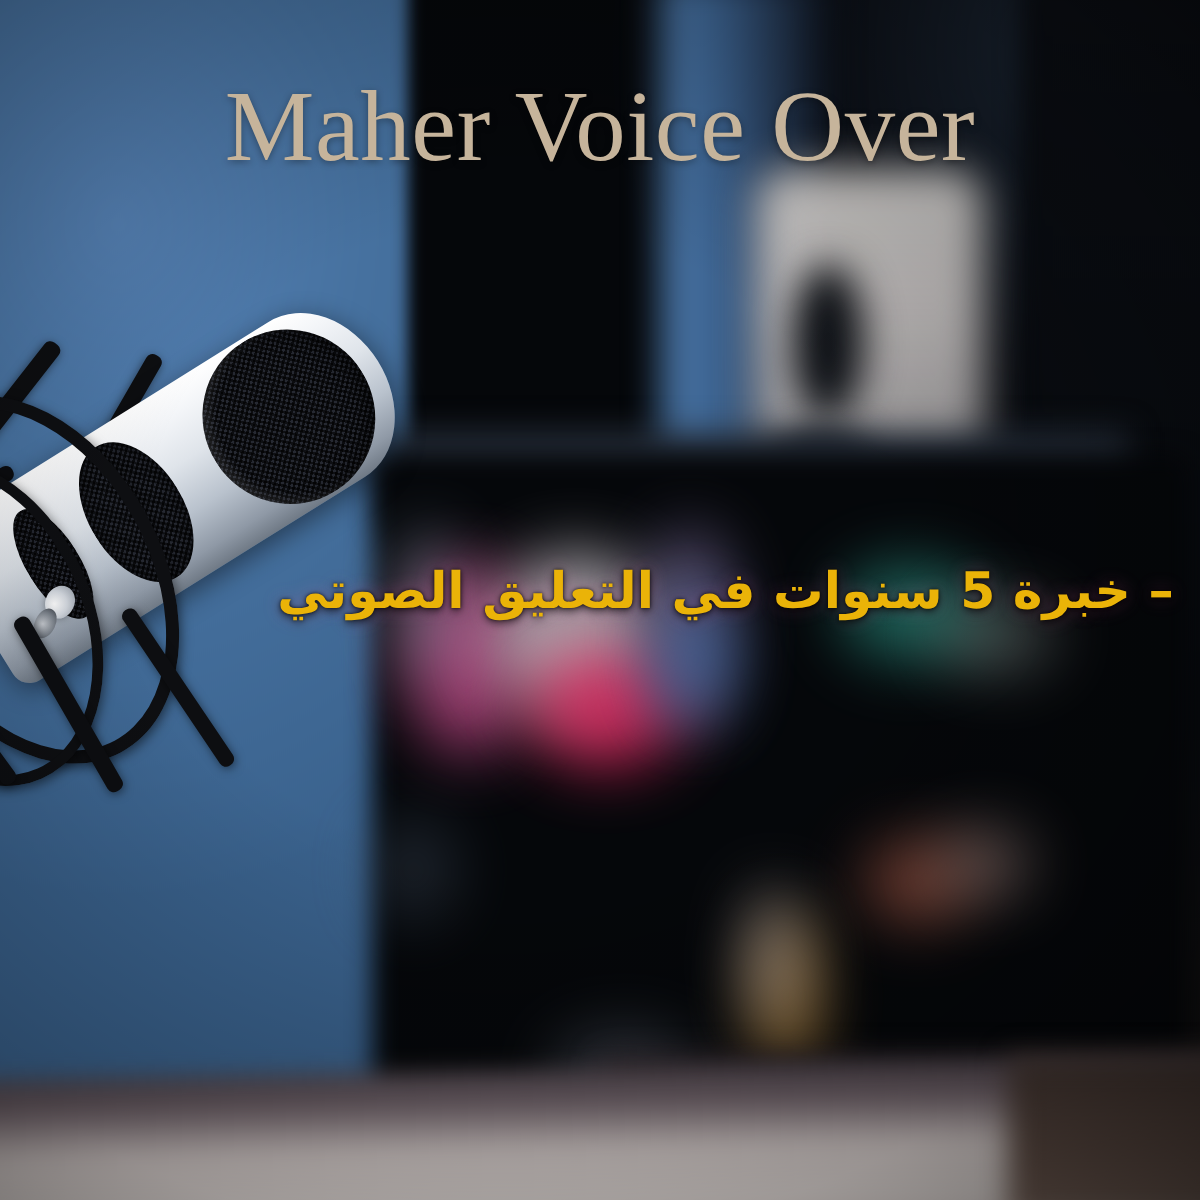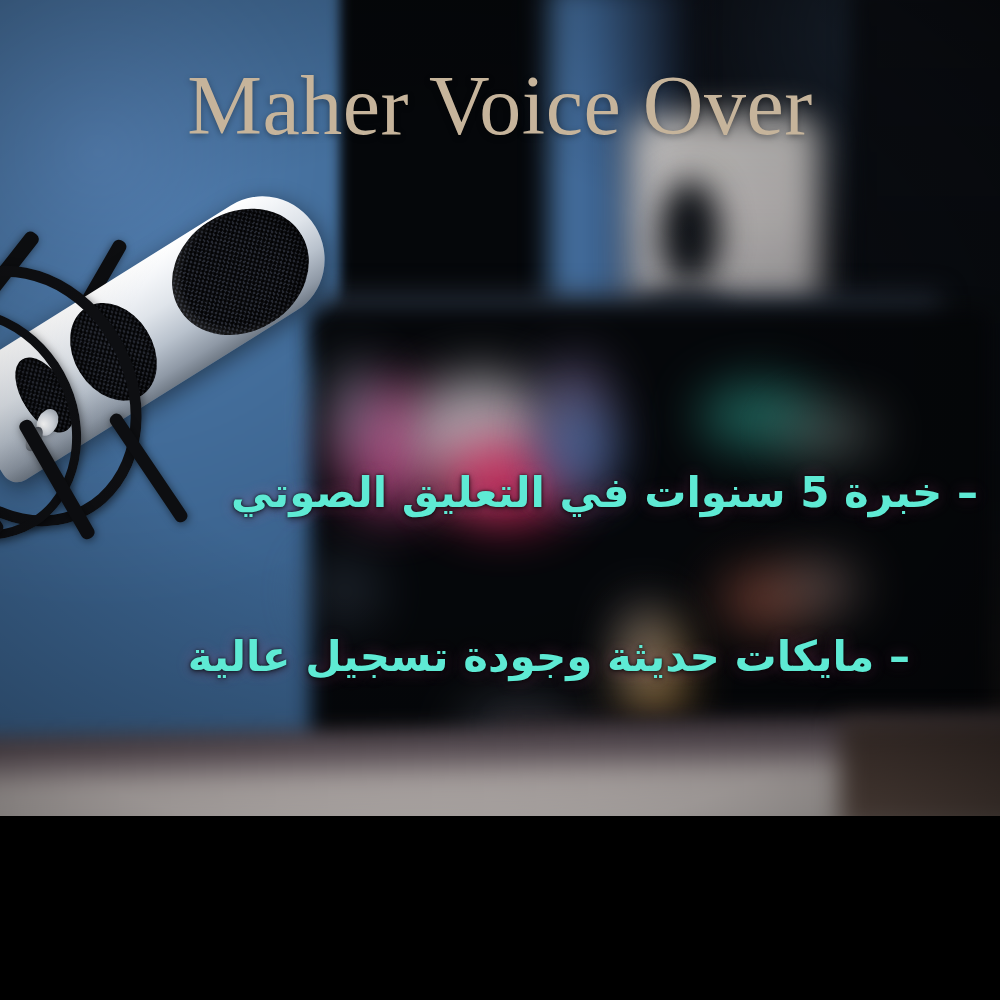--- a/index.html
+++ b/index.html
@@ -4,21 +4,21 @@
 <title>Maher Voice Over</title>
 <style>
   html, body {
     margin: 0;
     padding: 0;
     background: #000;
   }
   #poster {
     position: relative;
     width: 1000px;
-    height: 816px;
+    height: 1000px;
     overflow: hidden;
     font-family: "Liberation Sans", sans-serif;
     background: #101018;
   }
 
   
   .photo {
     position: absolute;
     inset: 0;
     overflow: hidden;
@@ -266,21 +266,21 @@
     font-size: 84px;
     line-height: 1.05;
     letter-spacing: 0.5px;
     color: #c6b49b;
     text-shadow: 0 2px 6px rgba(0,0,0,.35);
     white-space: nowrap;
   }
 
   .bullet {
     position: absolute;
-    color: #5eead4;
+    color: #eab308;
     font-family: "DejaVu Sans", "Liberation Sans", sans-serif;
     font-weight: 700;
     direction: rtl;
     unicode-bidi: bidi-override;
     white-space: nowrap;
     text-shadow:
        0 0 3px rgba(0,0,0,.75),
        0 2px 7px rgba(0,0,0,.65),
        0 0 16px rgba(240,106,180,.30);
     text-align: right;
@@ -347,17 +347,16 @@
     </div>
 
     <div class="vignette"></div>
   </div>
 
   <div class="overlay">
     <div class="title">Maher Voice Over</div>
 
     <div class="bullet line-1">– خبرة 5 سنوات في التعليق الصوتي</div>
 
-    <div class="bullet line-2">– مايكات حديثة وجودة تسجيل عالية</div>
 
   </div>
 
 </div>
 
 </body></html>

